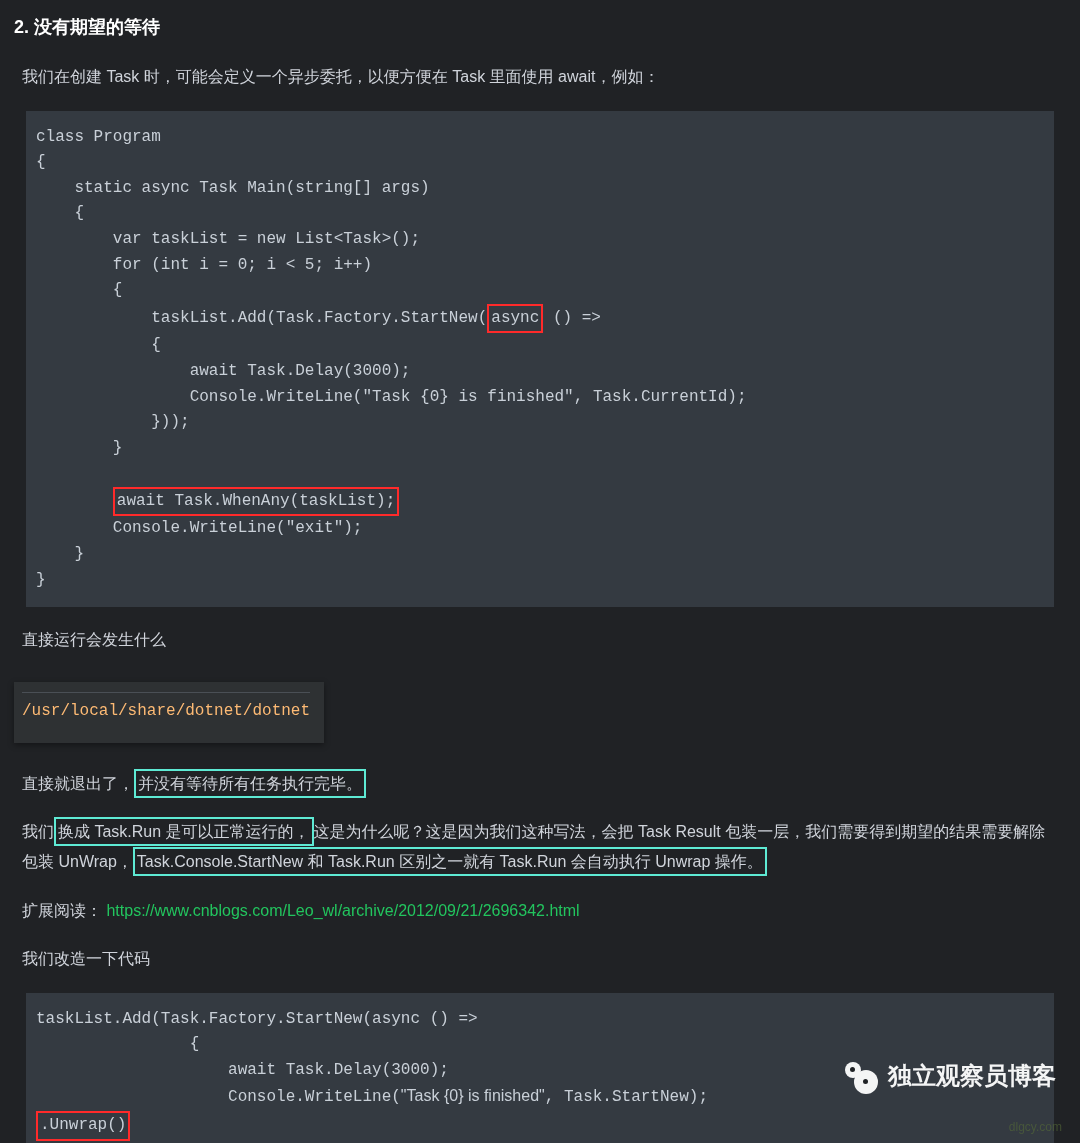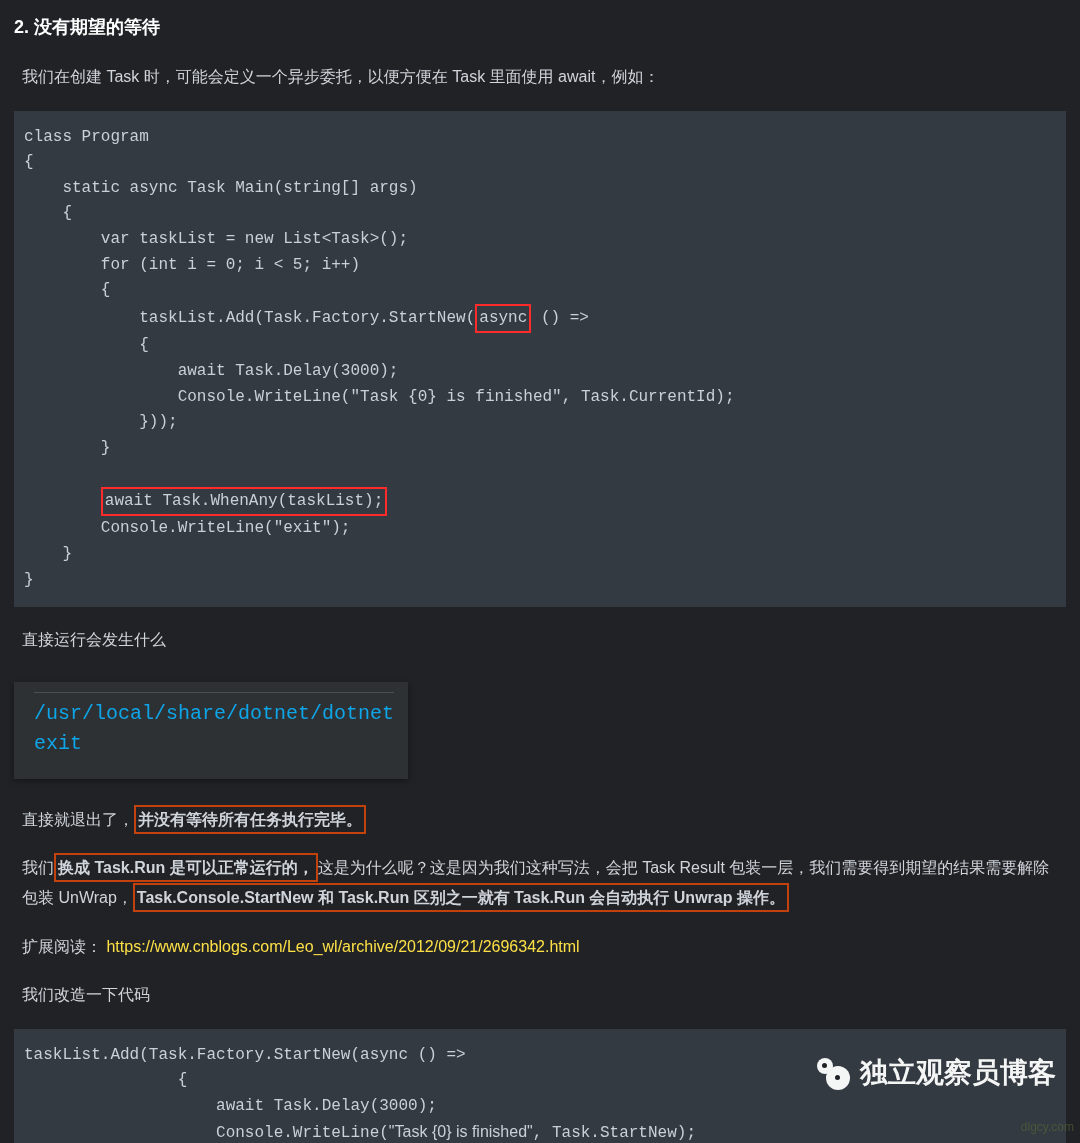--- a/index.html
+++ b/index.html
@@ -20,63 +20,62 @@
   p { margin: 18px 8px; }
   .codeblock {
     background: #343a41;
     padding: 14px 10px;
     font-family: Consolas, "Courier New", monospace;
     font-size: 16px;
     line-height: 1.6;
     color: #c9d0d8;
     white-space: pre;
     overflow-x: auto;
-    margin: 16px 0;
+    margin: 16px 12px;
   }
   .redbox {
     border: 2px solid #ff2a2a;
     padding: 0 2px;
     display: inline-block;
   }
   .redbox-text {
-    border: 2px solid #c2410c;
+    border: 2px solid #5eead4;
     padding: 4px 2px;
     display: inline;
-    font-weight: bold;
   }
   .terminal {
     background: #2e3133;
     display: inline-block;
-    padding: 12px 14px 20px 20px;
+    padding: 12px 14px 20px 8px;
     font-family: Consolas, "Courier New", monospace;
-    font-size: 20px;
-    color: #0ea5e9;
+    font-size: 16px;
+    color: #fdba74;
     line-height: 1.5;
     margin: 8px 0;
     min-width: 280px;
     box-shadow: 0 2px 6px rgba(0,0,0,0.4);
   }
   .terminal-top {
     border-top: 1px solid #4a4f55;
     padding-top: 6px;
     margin-top: -2px;
   }
   a.link {
-    color: #fde047;
+    color: #22c55e;
     text-decoration: none;
   }
   .watermark {
     position: fixed;
     right: 24px;
     bottom: 44px;
     display: flex;
     align-items: center;
     gap: 10px;
     color: #ffffff;
-    font-size: 28px;
+    font-size: 24px;
     font-weight: 600;
     opacity: 0.95;
     pointer-events: none;
   }
   .wm-icon {
     position: relative;
     width: 36px;
     height: 36px;
   }
   .wm-icon .c1, .wm-icon .c2 {
@@ -89,21 +88,21 @@
   .wm-icon .d1, .wm-icon .d2 {
     position: absolute;
     width: 5px; height: 5px;
     background: #202225;
     border-radius: 50%;
   }
   .wm-icon .d1 { left: 8px; top: 9px; }
   .wm-icon .d2 { left: 21px; top: 21px; }
   .corner-watermark {
     position: fixed;
-    right: 6px;
+    right: 18px;
     bottom: 4px;
     color: #556b38;
     font-size: 12px;
     font-family: Arial, sans-serif;
     opacity: 0.6;
     pointer-events: none;
   }
 </style>
 </head>
 <body>
@@ -131,21 +130,20 @@
 <span>        </span><span class="redbox">await Task.WhenAny(taskList);</span>
 <span>        Console.WriteLine("exit");</span>
 <span>    }</span>
 <span>}</span></div>
 
 <p>直接运行会发生什么</p>
 
 <div class="terminal">
   <div class="terminal-top">
     <div>/usr/local/share/dotnet/dotnet</div>
-    <div>exit</div>
   </div>
 </div>
 
 <p>
   <span>直接就退出了，</span><span class="redbox-text">并没有等待所有任务执行完毕。</span>
 </p>
 
 <p>
   <span>我们</span><span class="redbox-text">换成 Task.Run 是可以正常运行的，</span><span>这是为什么呢？这是因为我们这种写法，会把 Task Result 包装一层，我们需要得到期望的结果需要解除包装 UnWrap，</span><span class="redbox-text">Task.Console.StartNew 和 Task.Run 区别之一就有 Task.Run 会自动执行 Unwrap 操作。</span>
 </p>

